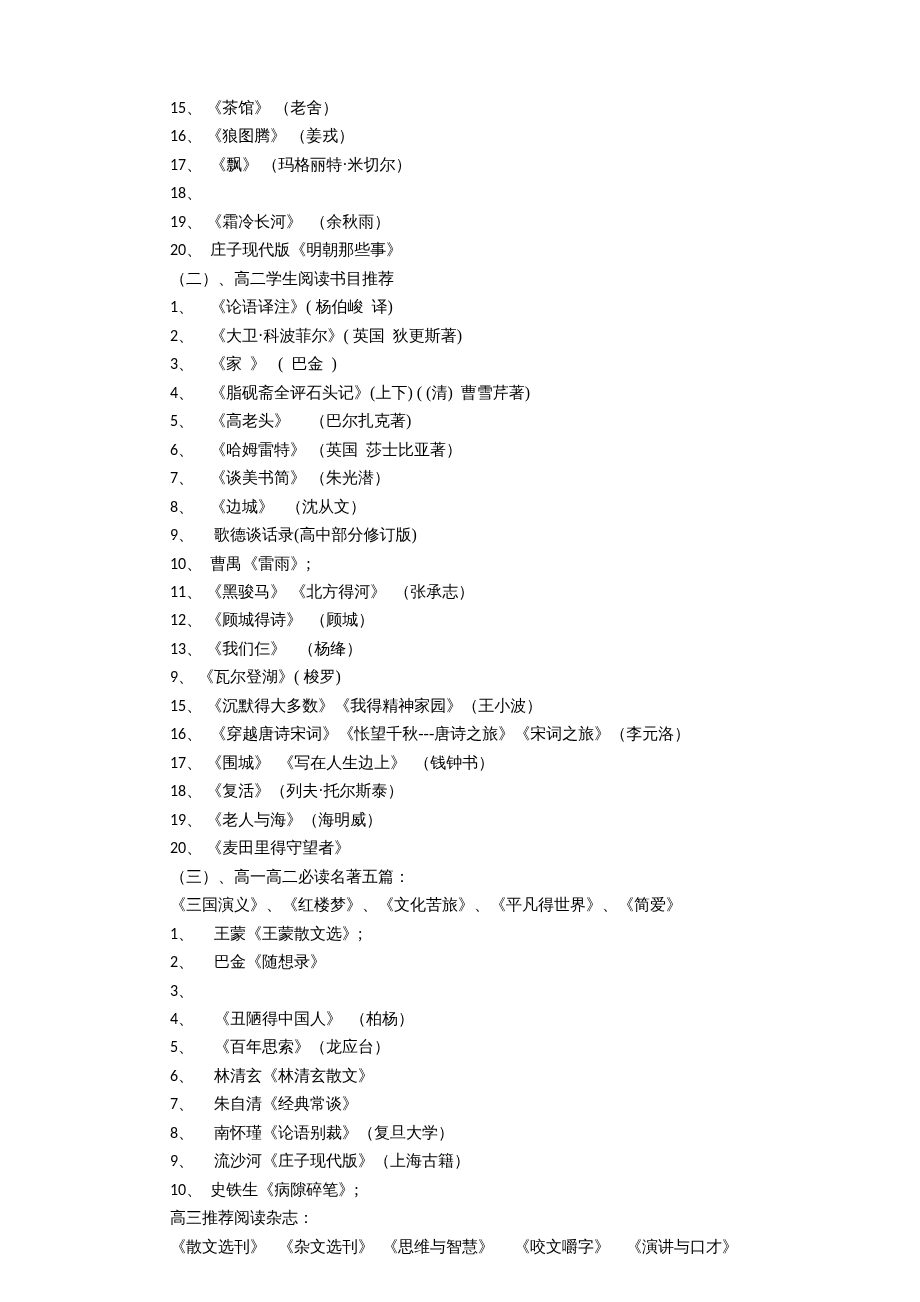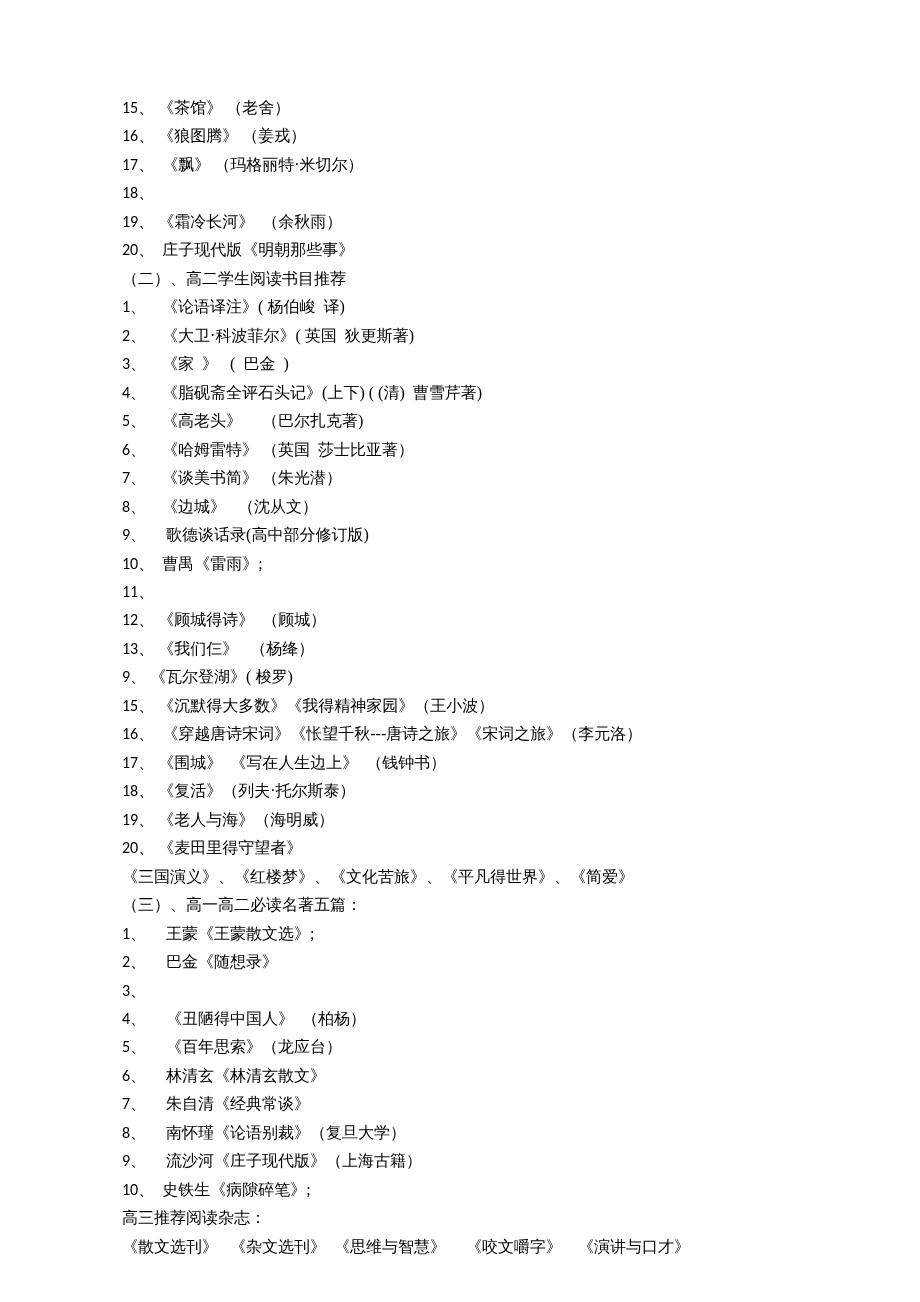--- a/index.html
+++ b/index.html
@@ -14,20 +14,21 @@
   .page {
     width: 920px;
     min-height: 1302px;
     box-sizing: border-box;
     padding: 94px 110px 60px 122px;
   }
   .line {
     display: flex;
     align-items: flex-end;
     white-space: pre;
+    margin-left: 48px;
   }
   .line.wrap {
     white-space: normal;
   }
   .num {
     font-family: Calibri, Arial, sans-serif;
   }
 </style>
 </head>
 <body>
@@ -51,37 +52,37 @@
       <div class="line"><span class="num">1</span><span>、    </span><span>《论语译注》( 杨伯峻  译)</span></div>
       <div class="line"><span class="num">2</span><span>、    </span><span>《大卫·科波菲尔》( 英国  狄更斯著)</span></div>
       <div class="line"><span class="num">3</span><span>、    </span><span>《家  》   (  巴金  )</span></div>
       <div class="line"><span class="num">4</span><span>、    </span><span>《脂砚斋全评石头记》(上下) ( (清)  曹雪芹著)</span></div>
       <div class="line"><span class="num">5</span><span>、    </span><span>《高老头》     （巴尔扎克著)</span></div>
       <div class="line"><span class="num">6</span><span>、    </span><span>《哈姆雷特》 （英国  莎士比亚著）</span></div>
       <div class="line"><span class="num">7</span><span>、    </span><span>《谈美书简》 （朱光潜）</span></div>
       <div class="line"><span class="num">8</span><span>、    </span><span>《边城》   （沈从文）</span></div>
       <div class="line"><span class="num">9</span><span>、    </span><span> 歌德谈话录(高中部分修订版)</span></div>
       <div class="line"><span class="num">10</span><span>、 </span><span> 曹禺《雷雨》;</span></div>
-      <div class="line"><span class="num">11</span><span>、 </span></div>
+      <div class="line"><span class="num">11</span><span>、 </span><span>《黑骏马》 《北方得河》  （张承志）</span></div>
       <div class="line"><span class="num">12</span><span>、 </span><span>《顾城得诗》  （顾城）</span></div>
       <div class="line"><span class="num">13</span><span>、 </span><span>《我们仨》   （杨绛）</span></div>
       <div class="line"><span class="num">9</span><span>、 </span><span>《瓦尔登湖》( 梭罗)</span></div>
       <div class="line"><span class="num">15</span><span>、 </span><span>《沉默得大多数》《我得精神家园》（王小波）</span></div>
       <div class="line"><span class="num">16</span><span>、 </span><span> 《穿越唐诗宋词》《怅望千秋---唐诗之旅》《宋词之旅》（李元洛）</span></div>
       <div class="line"><span class="num">17</span><span>、 </span><span>《围城》  《写在人生边上》  （钱钟书）</span></div>
       <div class="line"><span class="num">18</span><span>、 </span><span>《复活》（列夫·托尔斯泰）</span></div>
       <div class="line"><span class="num">19</span><span>、 </span><span>《老人与海》（海明威）</span></div>
       <div class="line"><span class="num">20</span><span>、 </span><span>《麦田里得守望者》</span></div>
     </div>
 
   <div class="line">
-    <span>《三国演义》、《红楼梦》、《文化苦旅》、《平凡得世界》、《简爱》</span>
+    <span>（三）、高一高二必读名著五篇：</span>
   </div>
   <div class="line">
-    <span>（三）、高一高二必读名著五篇：</span>
+    <span>《三国演义》、《红楼梦》、《文化苦旅》、《平凡得世界》、《简爱》</span>
   </div>
 
 
   <div id="sec4">
       <div class="line"><span class="num">1</span><span>、    </span><span> 王蒙《王蒙散文选》;</span></div>
       <div class="line"><span class="num">2</span><span>、    </span><span> 巴金《随想录》</span></div>
       <div class="line"><span class="num">3</span><span>、    </span></div>
       <div class="line"><span class="num">4</span><span>、    </span><span> 《丑陋得中国人》  （柏杨）</span></div>
       <div class="line"><span class="num">5</span><span>、    </span><span> 《百年思索》（龙应台）</span></div>
       <div class="line"><span class="num">6</span><span>、    </span><span> 林清玄《林清玄散文》</span></div>

